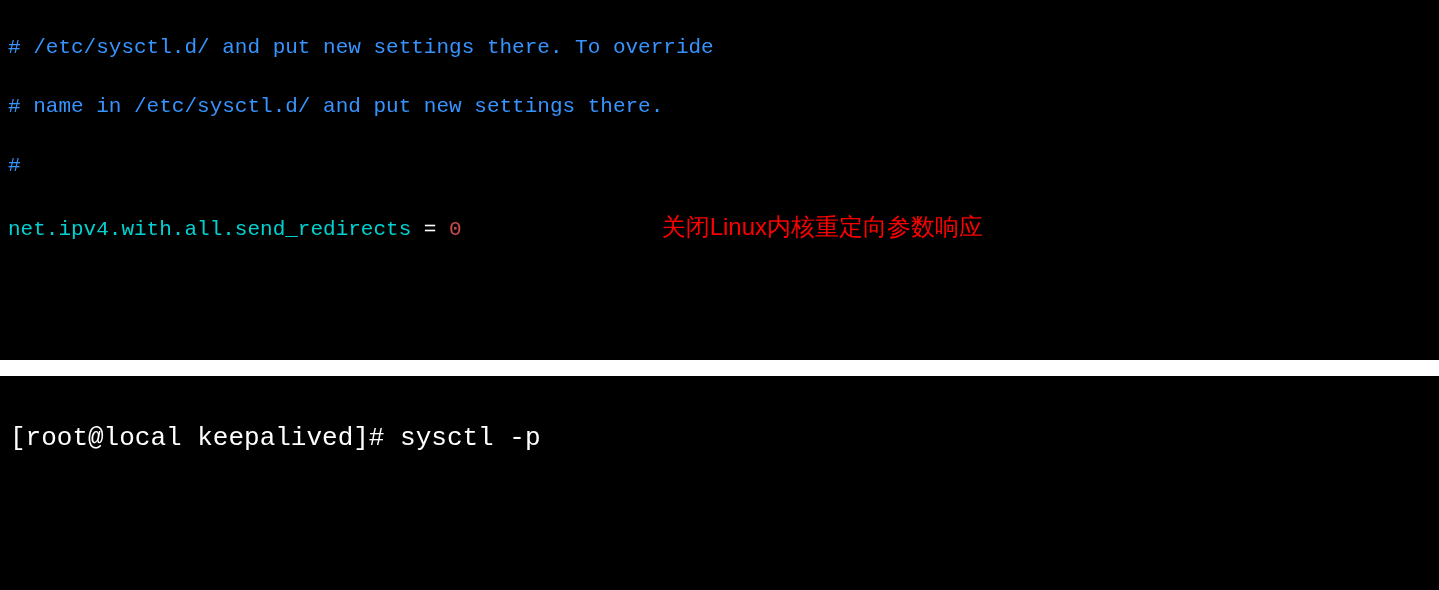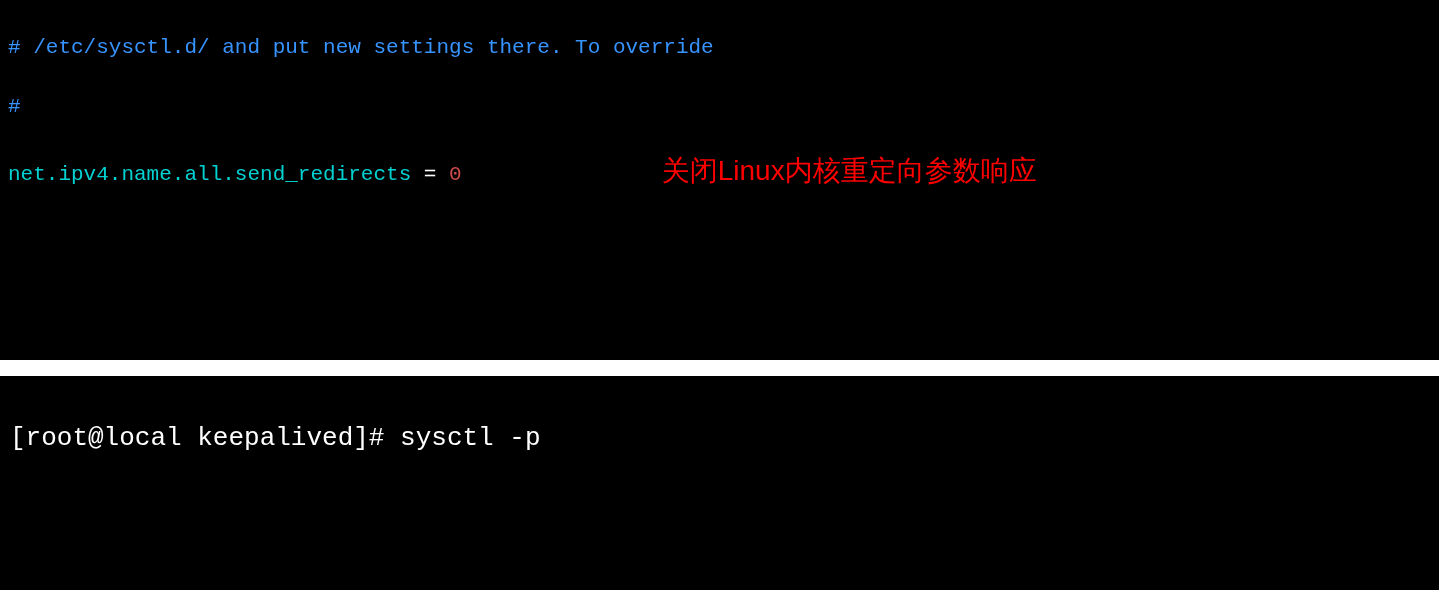--- a/index.html
+++ b/index.html
@@ -27,37 +27,38 @@
       height: 220px;
       margin-top: 16px;
     }
     .comment { color: #3794ff; }
     .key { color: #00d2d2; }
     .equals { color: #ffffff; }
     .value { color: #ce4c4c; }
     .annotation {
       color: #ff0000;
       font-family: 'Microsoft YaHei', 'SimSun', sans-serif;
-      font-size: 28px;
+      font-size: 24px;
       display: inline-block;
       white-space: pre;
     }
     .plain { color: #ffffff; }
     .prompt { color: #ffffff; }
     .row { display: block; text-decoration: underline; }
     .inline { display: inline; }
     .annot-gap { display: inline-block; width: 200px; }
   </style>
 </head>
 <body>
 
 <div class="terminal-block first">
 <span class="row"><span class="comment"># /etc/sysctl.d/ and put new settings there. To override</span></span>
+<span class="row"><span class="comment"># name in /etc/sysctl.d/ and put new settings there.</span></span>
 <span class="row"><span class="comment">#</span></span>
-<span class="row"><span class="key inline">net.ipv4.name.all.send_redirects</span><span class="equals inline"> = </span><span class="value inline">0</span><span class="annot-gap"></span><span class="annotation inline">关闭Linux内核重定向参数响应</span></span>
+<span class="row"><span class="key inline">net.ipv4.with.all.send_redirects</span><span class="equals inline"> = </span><span class="value inline">0</span><span class="annot-gap"></span><span class="annotation inline">关闭Linux内核重定向参数响应</span></span>
 
 
 
 
 </div>
 
 <div class="terminal-block second">
 <span class="row"><span class="prompt inline">[root@local keepalived]# </span><span class="plain inline">sysctl -p</span></span>
 
 

